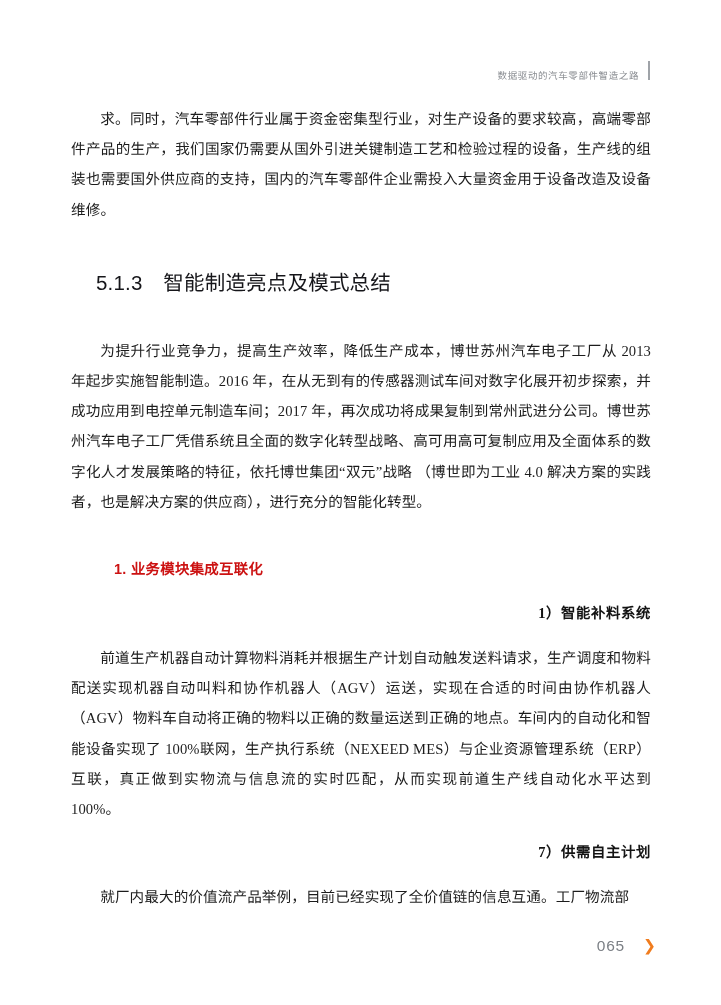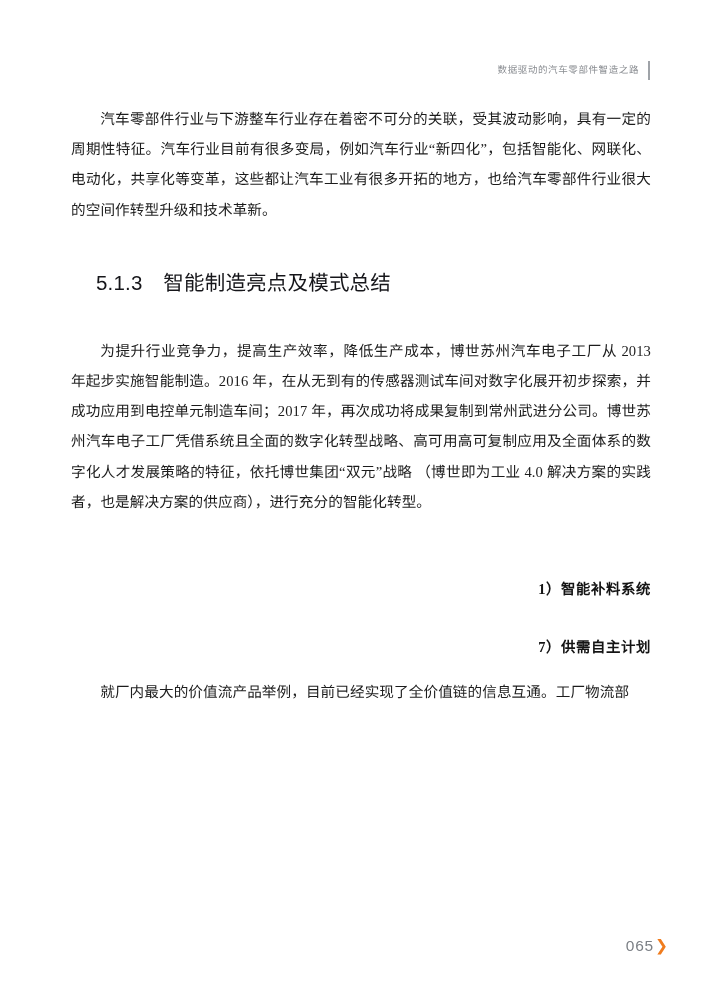--- a/index.html
+++ b/index.html
@@ -23,21 +23,21 @@
     inset: 0;
     background: #ffffff;
   }
 
   
   .runhead {
     position: absolute;
     top: 60px;
     right: 71px;
     display: flex;
-    align-items: center;
+    align-items: flex-end;
     gap: 9px;
     height: 20px;
   }
   .runhead-text {
     font-family: "Liberation Sans", "DejaVu Sans", sans-serif;
     font-size: 9.5px;
     letter-spacing: 0.6px;
     color: #8a8d92;
     white-space: nowrap;
     line-height: 1;
@@ -113,25 +113,25 @@
     padding-left: 29px;
     white-space: pre;
     text-align: right;
   }
   .gap-before-item { height: 16px; }
   .gap-after-item  { height: 18px; }
 
   
   .folio {
     position: absolute;
-    right: 53px;
+    right: 65px;
     bottom: 52px;
     display: flex;
     align-items: flex-start;
-    gap: 0px;
+    gap: 17px;
     line-height: 1;
   }
   .folio-num {
     font-family: "Liberation Sans", "DejaVu Sans", sans-serif;
     font-size: 15.5px;
     color: #7c8086;
     letter-spacing: 0.8px;
   }
   .folio-arrow {
     font-family: "Liberation Sans", "DejaVu Sans", sans-serif;
@@ -146,40 +146,42 @@
 
 <div class="page">
 
   <div class="runhead">
     <span class="runhead-text">数据驱动的汽车零部件智造之路</span>
     <span class="runhead-rule"></span>
   </div>
 
   <div class="content">
 
+    <p class="body">求。同时，汽车零部件行业属于资金密集型行业，对生产设备的要求较高，高端零部件产品的生产，我们国家仍需要从国外引进关键制造工艺和检验过程的设备，生产线的组装也需要国外供应商的支持，国内的汽车零部件企业需投入大量资金用于设备改造及设备维修。</p>
 
-    <p class="body">汽车零部件行业与下游整车行业存在着密不可分的关联，受其波动影响，具有一定的周期性特征。汽车行业目前有很多变局，例如汽车行业“新四化”，包括智能化、网联化、电动化，共享化等变革，这些都让汽车工业有很多开拓的地方，也给汽车零部件行业很大的空间作转型升级和技术革新。</p>
 
     <div class="gap-before-heading"></div>
 
     <h2 class="sec-heading">5.1.3　智能制造亮点及模式总结</h2>
 
     <div class="gap-after-heading"></div>
 
     <p class="body">为提升行业竞争力，提高生产效率，降低生产成本，博世苏州汽车电子工厂从 2013 年起步实施智能制造。2016 年，在从无到有的传感器测试车间对数字化展开初步探索，并成功应用到电控单元制造车间；2017 年，再次成功将成果复制到常州武进分公司。博世苏州汽车电子工厂凭借系统且全面的数字化转型战略、高可用高可复制应用及全面体系的数字化人才发展策略的特征，依托博世集团“双元”战略 （博世即为工业 4.0 解决方案的实践者，也是解决方案的供应商），进行充分的智能化转型。</p>
 
     <div class="gap-before-red"></div>
 
+    <h3 class="red-heading">1. 业务模块集成互联化</h3>
 
     <div class="gap-after-red"></div>
 
     <h4 class="item-heading">1）智能补料系统</h4>
 
     <div class="gap-after-item"></div>
 
+    <p class="body">前道生产机器自动计算物料消耗并根据生产计划自动触发送料请求，生产调度和物料配送实现机器自动叫料和协作机器人（AGV）运送，实现在合适的时间由协作机器人（AGV）物料车自动将正确的物料以正确的数量运送到正确的地点。车间内的自动化和智能设备实现了 100%联网，生产执行系统（NEXEED MES）与企业资源管理系统（ERP）互联，真正做到实物流与信息流的实时匹配，从而实现前道生产线自动化水平达到 100%。</p>
 
     <div class="gap-before-item"></div>
 
     <h4 class="item-heading">7）供需自主计划</h4>
 
     <div class="gap-after-item"></div>
 
     <p class="body">就厂内最大的价值流产品举例，目前已经实现了全价值链的信息互通。工厂物流部</p>
 
   </div>

